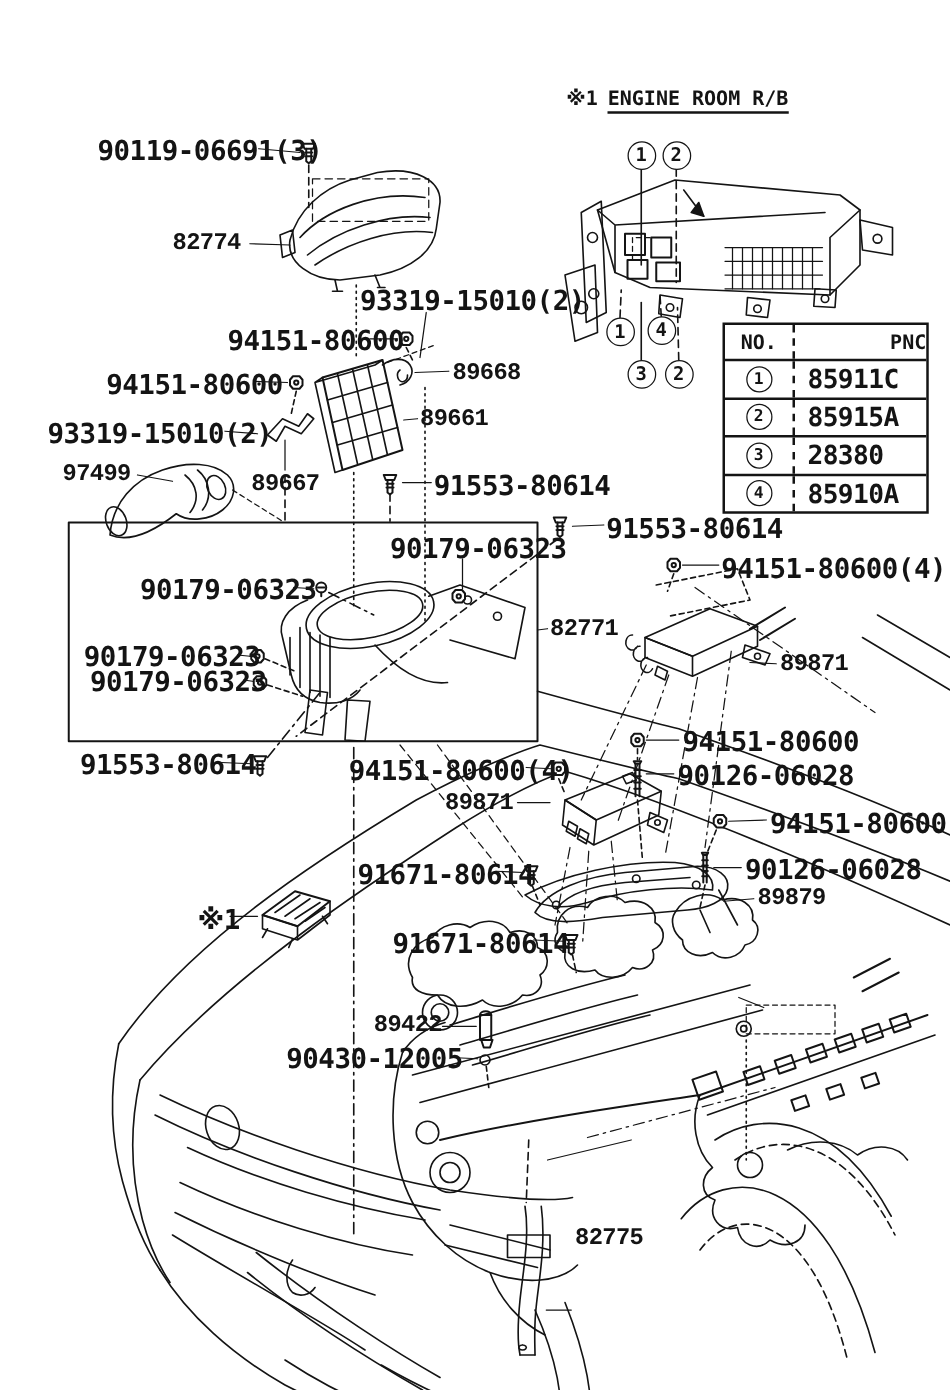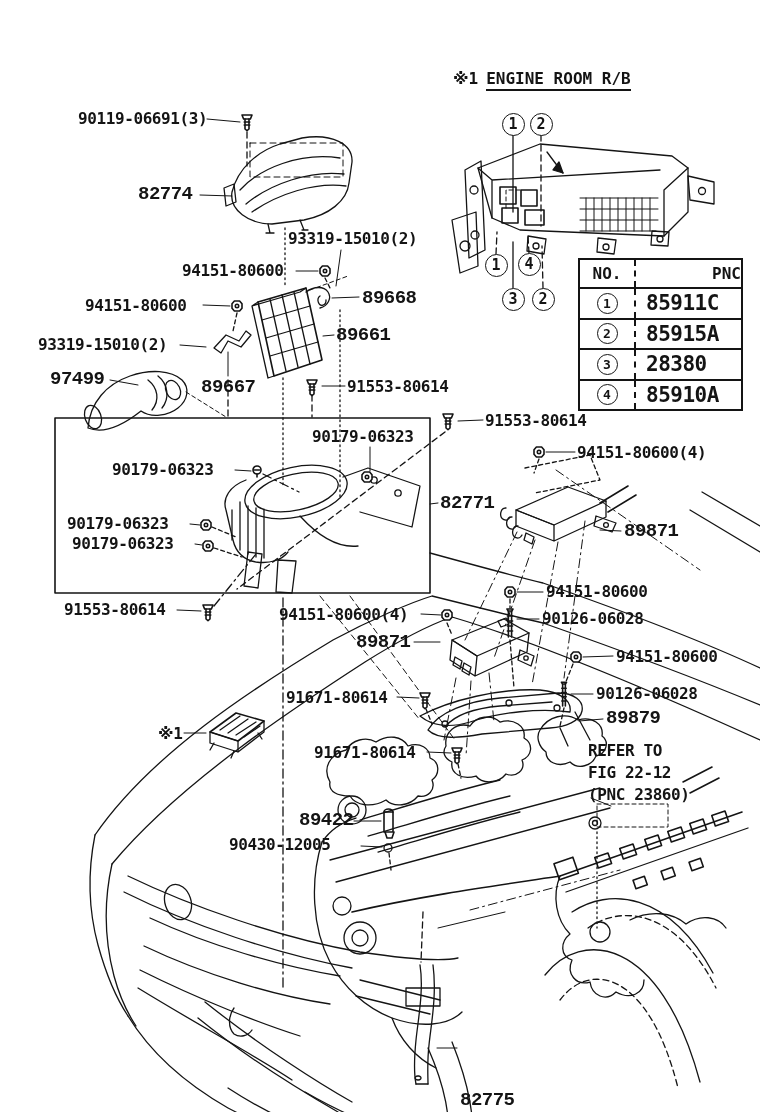--- a/index.html
+++ b/index.html
@@ -9,21 +9,21 @@
   svg *{vector-effect:non-scaling-stroke;}
   .lineart{stroke:#141414;fill:none;stroke-width:1.3;stroke-linecap:round;stroke-linejoin:round;}
   .w16{stroke-width:1.6;}
   .thin{stroke-width:1;}
   .da{stroke-dasharray:6 4;}
   .da2{stroke-dasharray:4 3;}
   .do{stroke-dasharray:1.5 3.5;stroke-linecap:round;}
   .dd{stroke-dasharray:9 4 2 4;}
   .fillw{fill:#fff;}
   .plabel{position:absolute;font-weight:bold;white-space:nowrap;line-height:1.0;}
-  .md{font-size:16px;letter-spacing:-0.4px;}
+  .md{font-size:22px;letter-spacing:-0.4px;}
   .lg{font-size:19px;letter-spacing:-0.5px;font-family:Liberation Mono, monospace;}
   .inset-title{position:absolute;left:453px;top:29px;font-size:16px;font-weight:bold;letter-spacing:0;}
   .inset-title .ut{border-bottom:2px solid #141414;padding-bottom:1px;margin-left:8px;}
   .callout{position:absolute;width:23px;height:23px;border:1.7px solid #141414;border-radius:50%;
            background:#fff;font-size:15px;font-weight:bold;text-align:center;line-height:21px;box-sizing:border-box;}
   .pnc-table{position:absolute;left:578px;top:218px;width:165px;border:2.2px solid #141414;background:#fff;box-sizing:border-box;}
   .pnc-row{display:flex;height:28.5px;border-top:2px solid #141414;align-items:center;}
   .pnc-row.hdr{height:27px;border-top:none;font-size:16px;font-weight:bold;}
   .cell-no{width:56px;display:flex;justify-content:center;align-items:center;align-self:stretch;
            border-right:2px dashed #141414;box-sizing:border-box;}
@@ -367,21 +367,21 @@
       <div class="plabel md" style="left: 542px; top: 571px;">90126-06028</div>
       <div class="plabel lg" style="left: 356px; top: 593px;">89871</div>
       <div class="plabel md" style="left: 616px; top: 609px;">94151-80600</div>
       <div class="plabel md" style="left: 286px; top: 650px;">91671-80614</div>
       <div class="plabel md" style="left: 596px; top: 646px;">90126-06028</div>
       <div class="plabel lg" style="left: 606px; top: 669px;">89879</div>
       <div class="plabel md" style="left: 158px; top: 686px;">※1</div>
       <div class="plabel md" style="left: 314px; top: 705px;">91671-80614</div>
       <div class="plabel lg" style="left: 299px; top: 771px;">89422</div>
       <div class="plabel md" style="left: 229px; top: 797px;">90430-12005</div>
-      <div class="plabel lg" style="left: 460px; top: 1051px; text-align: right;">82775</div>
+      <div class="plabel lg" style="left: 460px; top: 941px; text-align: right;">82775</div>
     </div>
 
   <div id="callouts-layer">
       <div class="callout" style="left: 501.5px; top: 72.5px;">1</div>
       <div class="callout" style="left: 529.5px; top: 72.5px;">2</div>
       <div class="callout" style="left: 484.5px; top: 213.5px;">1</div>
       <div class="callout" style="left: 517.5px; top: 212.5px;">4</div>
       <div class="callout" style="left: 501.5px; top: 247.5px;">3</div>
       <div class="callout" style="left: 531.5px; top: 247.5px;">2</div>
     </div>
@@ -412,21 +412,16 @@
         </div>
         <div class="pnc-row">
           <div class="cell-no">
             <div class="nocirc">4</div>
           </div>
           <div class="cell-pnc">85910A</div>
         </div>
       </div>
   </div>
 
-  <div class="note-block" id="note-block">
-      <div>REFER TO</div>
-      <div>FIG 22-12</div>
-      <div>(PNC 23860)</div>
-    </div>
 
   <div class="footer-code">848817B</div>
 
 </div>
 
 </body></html>

